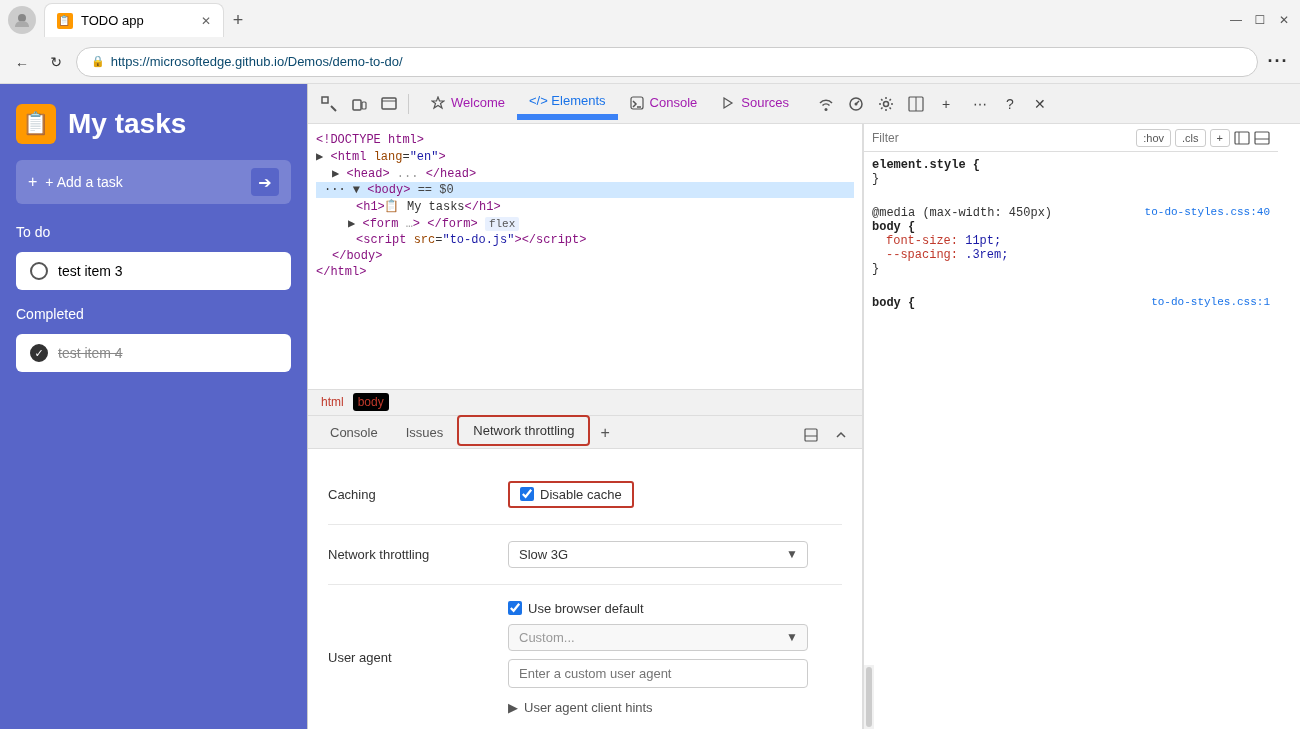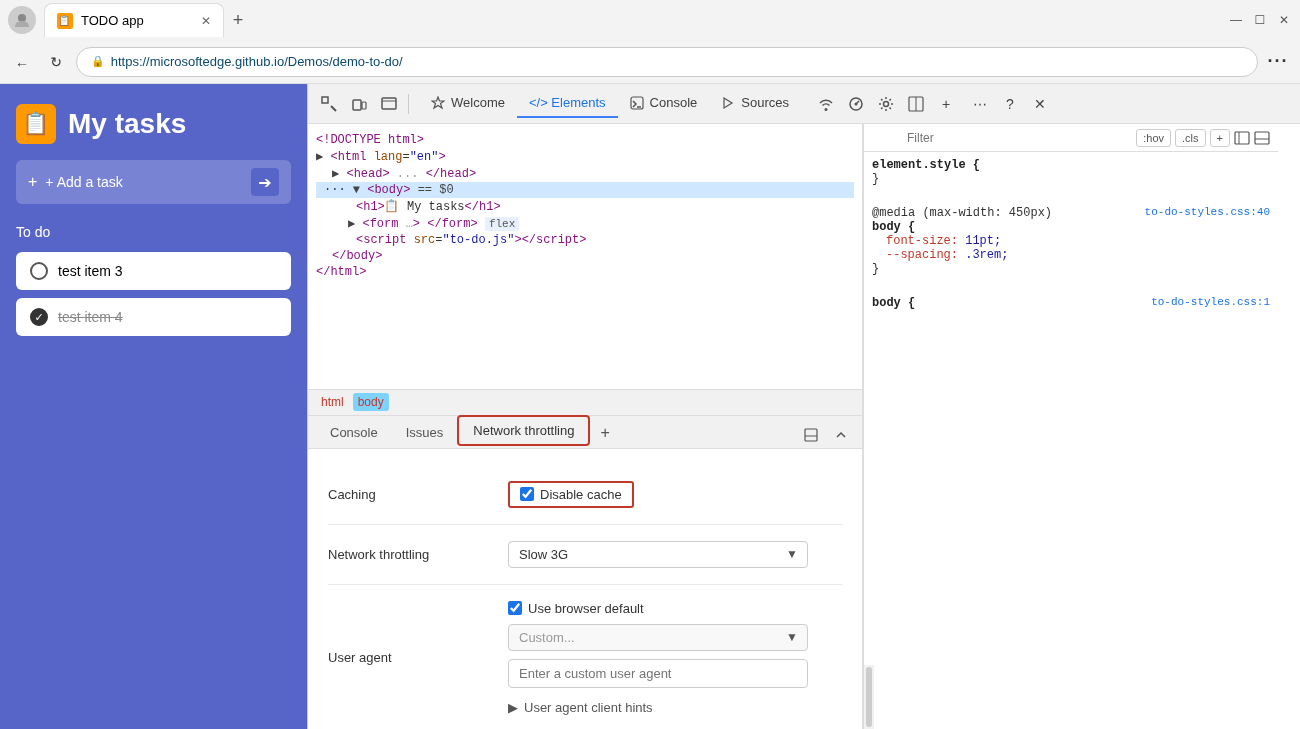--- a/index.html
+++ b/index.html
@@ -47,40 +47,40 @@
     .completed-label { color: #fff; font-size: 14px; padding: 12px 16px 8px; }
 
     
     .devtools { flex: 1; display: flex; flex-direction: column; background: #fff; border-left: 1px solid #ccc; }
 
     
     .devtools-toolbar { height: 40px; background: #f1f1f1; display: flex; align-items: center; padding: 0 8px; gap: 4px; border-bottom: 1px solid #ddd; }
     .dt-icon-btn { width: 26px; height: 26px; border-radius: 4px; display: flex; align-items: center; justify-content: center; cursor: pointer; color: #444; font-size: 14px; }
     .dt-separator { width: 1px; height: 20px; background: #ccc; margin: 0 2px; }
     .dt-tabs { display: flex; align-items: center; gap: 0; margin-left: 4px; }
-    .dt-tab { padding: 6px 12px; font-size: 13px; color: #404040; cursor: pointer; display: flex; align-items: center; gap: 6px; border-bottom: 2px solid transparent; }
-    .dt-tab.active { color: #1a73e8; border-bottom: 2px solid #3b82f6; }
+    .dt-tab { padding: 6px 12px; font-size: 13px; color: #a21caf; cursor: pointer; display: flex; align-items: center; gap: 6px; border-bottom: 2px solid transparent; }
+    .dt-tab.active { color: #1a73e8; border-bottom: 6px solid #3b82f6; }
 
     
     .devtools-content { display: flex; flex: 1; overflow: hidden; }
 
     
     .elements-left { width: 555px; display: flex; flex-direction: column; border-right: 1px solid #ddd; }
     .elements-html { flex: 1; padding: 8px; font-family: 'Courier New', monospace; font-size: 12px; color: #333; overflow: auto; }
     .html-line { padding: 1px 0; white-space: pre; }
     .html-tag { color: #881280; }
     .html-attr { color: #994500; }
     .html-value { color: #1a1aa6; }
     .html-text { color: #333; }
     .html-highlight { background: #d0e8ff; }
     .html-arrow { color: #444; }
 
     .breadcrumb-bar { height: 26px; background: #f1f1f1; border-top: 1px solid #ddd; display: flex; align-items: center; padding: 0 8px; gap: 4px; font-size: 12px; }
     .breadcrumb-item { color: #c0392b; cursor: pointer; padding: 2px 5px; border-radius: 3px; }
-    .breadcrumb-item.active { background: #7dd3fc; }
+    .breadcrumb-item.active { background: #000000; }
 
     
     .bottom-tabs { height: 34px; background: #f1f1f1; border-top: 1px solid #ddd; border-bottom: 1px solid #ddd; display: flex; align-items: flex-end; padding: 0 8px; gap: 0; }
     .bottom-tab { padding: 6px 14px; font-size: 13px; color: #555; cursor: pointer; border-bottom: 2px solid transparent; }
     .bottom-tab.highlighted { border: 2px solid #c0392b; border-radius: 4px; margin-bottom: 2px; color: #333; font-weight: 500; }
     .bottom-tab-add { padding: 6px 10px; color: #555; cursor: pointer; font-size: 16px; }
     .bottom-right-icons { margin-left: auto; display: flex; align-items: center; gap: 4px; }
 
     
     .network-conditions { flex: 1; overflow-y: auto; padding: 16px 20px; background: #fff; }
@@ -99,21 +99,21 @@
     .nc-custom-select { width: 300px; padding: 5px 32px 5px 10px; border: 1px solid #ccc; border-radius: 4px; font-size: 13px; background: #f8f8f8; color: #999; appearance: none; }
     .nc-custom-input { width: 300px; padding: 6px 10px; border: 1px solid #ccc; border-radius: 4px; font-size: 13px; color: #999; }
     .nc-hint-row { display: flex; align-items: center; gap: 6px; margin-top: 4px; color: #555; font-size: 13px; }
 
     
     .styles-panel { width: 415px; display: flex; flex-direction: column; border-left: 1px solid #ddd; flex-shrink: 0; }
     .styles-tabs { display: flex; background: #f1f1f1; border-bottom: 1px solid #ddd; height: 32px; }
     .style-tab { padding: 6px 14px; font-size: 13px; color: #555; cursor: pointer; border-bottom: 2px solid transparent; }
     .style-tab.active { color: #333; border-bottom: 2px solid #333; }
     .styles-filter { height: 28px; display: flex; align-items: center; padding: 2px 8px; border-bottom: 1px solid #ddd; gap: 4px; }
-    .filter-input { flex: 1; border: none; outline: none; font-size: 12px; color: #333; margin-left: 35px; }
+    .filter-input { flex: 1; border: none; outline: none; font-size: 12px; color: #333; }
     .filter-btn { padding: 2px 6px; font-size: 11px; color: #555; border: 1px solid #ccc; border-radius: 3px; cursor: pointer; }
     .styles-content { flex: 1; overflow-y: auto; padding: 6px 8px; font-family: 'Courier New', monospace; font-size: 12px; }
     .style-rule { margin-bottom: 8px; }
     .style-selector { color: #222; font-weight: bold; }
     .style-source { color: #1a73e8; font-size: 11px; float: right; cursor: pointer; }
     .style-brace { color: #333; }
     .style-prop { color: #c0392b; padding-left: 14px; }
     .style-val { color: #1a1aa6; }
     .scrollbar-right { width: 10px; background: #f1f1f1; display: flex; flex-direction: column; }
     .scrollbar-thumb { width: 6px; height: 60px; background: #ccc; border-radius: 3px; margin: 2px auto; }
@@ -165,20 +165,21 @@
       <div class="add-task-row">
         <span style="color:#fff;font-size:16px;">+</span>
         <span class="add-task-text">+ Add a task</span>
         <div class="add-arrow-btn">➔</div>
       </div>
       <div class="section-label">To do</div>
       <div class="todo-item">
         <div class="todo-checkbox"></div>
         <span class="todo-item-text">test item 3</span>
       </div>
+      <div class="completed-label">Completed</div>
       <div class="todo-item">
         <div class="todo-checkbox checked">✓</div>
         <span class="todo-item-text strikethrough">test item 4</span>
       </div>
     </div>
 
     <div class="devtools">
 
       <div class="devtools-toolbar">
         <div class="dt-icon-btn" title="Inspect element">

